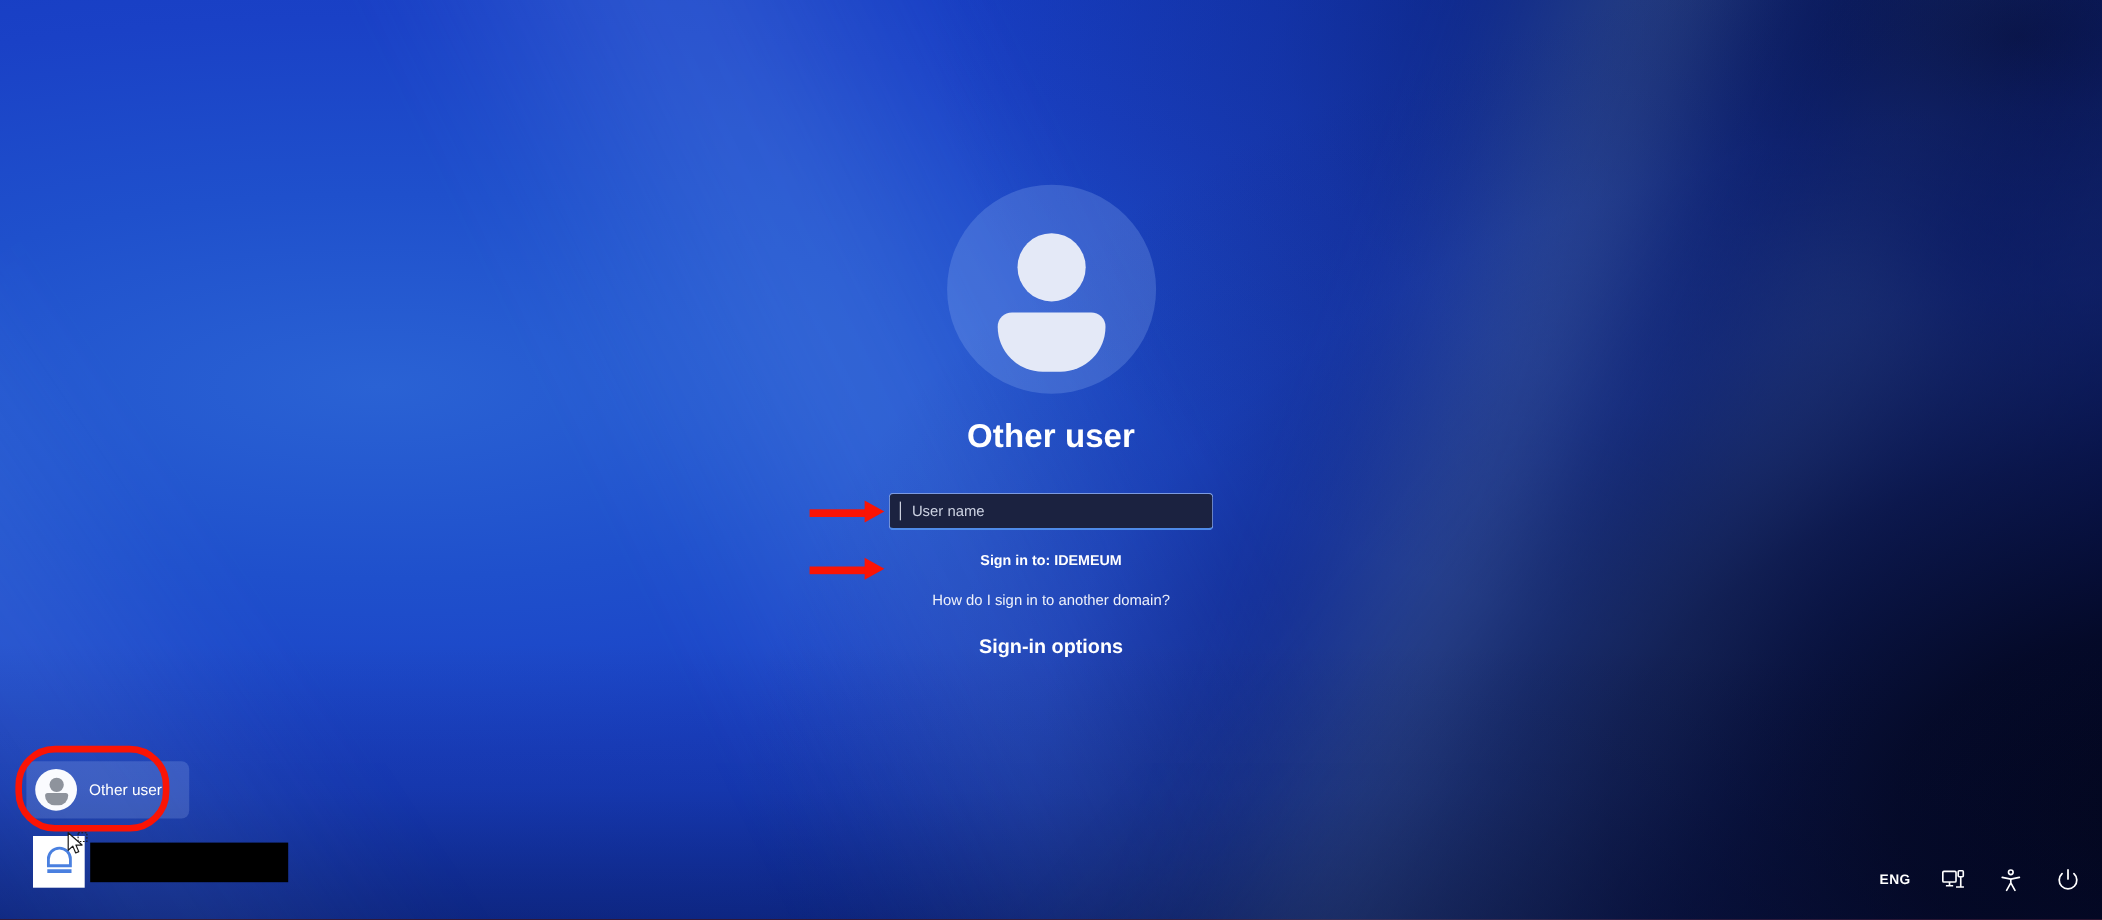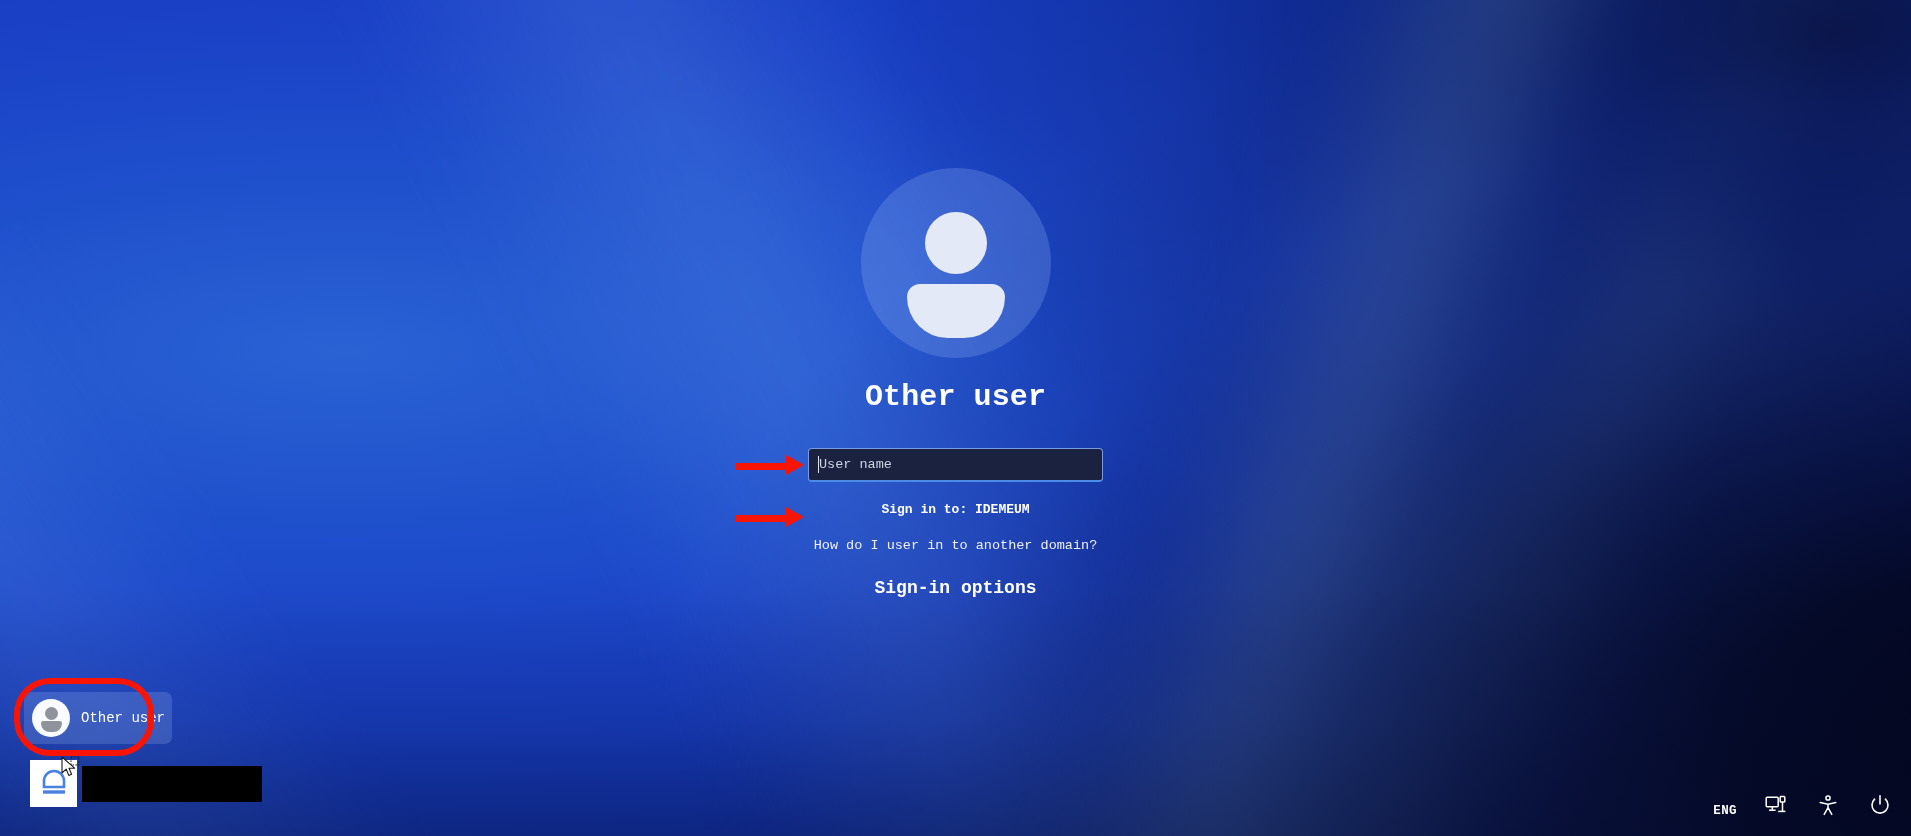--- a/index.html
+++ b/index.html
@@ -12,21 +12,20 @@
     font-family: "Liberation Sans", sans-serif;
     background: #0a1028;
   }
 
   #screen {
     position: relative;
     width: 1911px;
     height: 836px;
     overflow: hidden;
     background-color: #7f1d1d;
-    font-family: Liberation Mono, monospace;
   }
 
   
   .wp-layer { position: absolute; inset: 0; }
 
   .wp-base {
     background:
       radial-gradient(120% 95% at 18% 42%, #2a62d4 0%, #1f50cc 22%, #1a41c6 42%, #143ac0 62%, #10309f 100%);
   }
 
@@ -134,20 +133,21 @@
     letter-spacing: .1px;
   }
 
   .field {
     position: relative;
     width: 295px;
     height: 34px;
     margin-top: 0;
     display: flex;
     align-items: center;
+    gap: 10px;
   }
 
   #username-field {
     margin-top: 34px;
     background: #1b2240;
     border: 1px solid #7c9ae0;
     border-bottom: 2px solid #4e8ae8;
     border-radius: 4px;
   }
   #username-caret {
@@ -309,21 +309,21 @@
     pointer-events: none;
   }
 
   
   #tray {
     position: absolute;
     right: 18px;
     top: 782px;
     height: 36px;
     display: flex;
-    align-items: flex-end;
+    align-items: center;
     gap: 26px;
   }
   #tray-lang {
     font-size: 12.5px;
     font-weight: 700;
     color: #ffffff;
     letter-spacing: .4px;
     cursor: pointer;
   }
   .tray-icon {
@@ -362,21 +362,21 @@
     <div id="other-user-title">Other user</div>
 
     <div class="field" id="username-field">
       <div id="username-caret"></div>
       <span id="username-placeholder">User name</span>
     </div>
 
 
     <div id="signin-domain">Sign in to: IDEMEUM</div>
 
-    <div id="another-domain-link">How do I user in to another domain?</div>
+    <div id="another-domain-link">How do I sign in to another domain?</div>
 
     <div id="signin-options-link">Sign-in options</div>
   </div>
 
   <div class="anno-arrow" style="left:736px; top:460px; width:68px;">
     <div class="shaft" style="width:52px;"></div>
     <div class="head" style="left:50px;"></div>
   </div>
   <div class="anno-arrow" style="left:736px; top:512px; width:68px;">
     <div class="shaft" style="width:52px;"></div>

